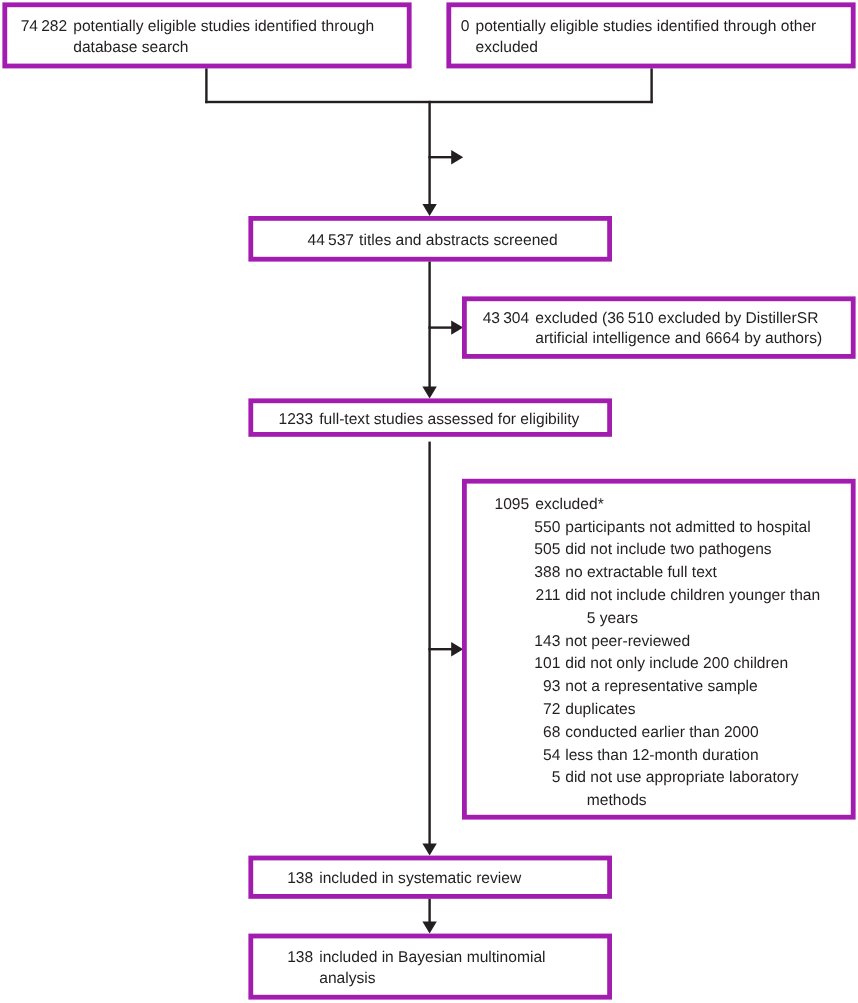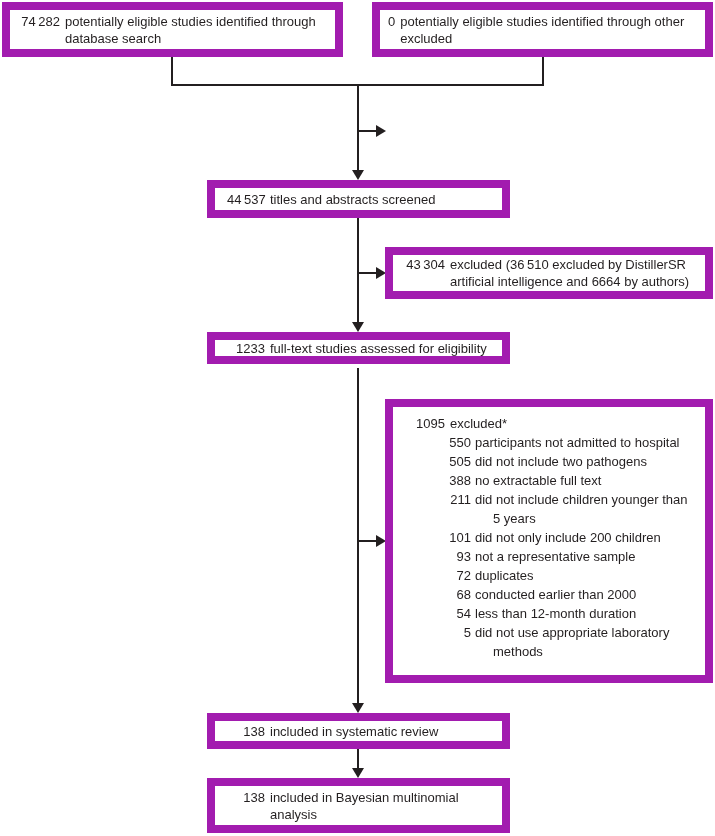--- a/index.html
+++ b/index.html
@@ -9,38 +9,38 @@
     position: relative;
     width: 715px;
     height: 836px;
     background: #ffffff;
     color: #231f20;
     font-size: 13px;
     line-height: 17px;
   }
   .box {
     position: absolute;
-    border: 8px solid #a21caf;
+    border: 4px solid #a21caf;
     background: #ffffff;
     display: flex;
     flex-direction: column;
     justify-content: center;
     padding: 5px 8px;
   }
   .entry { display: flex; align-items: flex-start; }
   .num { flex: none; text-align: right; white-space: nowrap; margin-right: 5px; }
   .lbl { flex: 1 1 auto; min-width: 0; }
   .numw42 { width: 42px; }
   .numw38 { width: 38px; }
 
   
   .box-identified-db    { left: 2px;   top: 2px;   width: 341px; height: 55px; padding-left: 8px; }
   .box-identified-other { left: 372px; top: 2px;   width: 341px; height: 55px; padding-left: 8px; }
   .box-duplicates       { left: 385px; top: 112px; width: 328px; height: 40px; padding-left: 10px; }
-  .box-titles           { left: 207px; top: 180px; width: 303px; height: 38px; padding-left: 12px; }
+  .box-titles           { left: 207px; top: 180px; width: 303px; height: 38px; padding-left: 12px; align-items: center; }
   .box-abstract-excl    { left: 385px; top: 247px; width: 328px; height: 52px; padding-left: 10px; }
   .box-fulltext         { left: 207px; top: 332px; width: 303px; height: 32px; padding-left: 12px; }
   .box-fulltext-excl    { left: 385px; top: 399px; width: 328px; height: 284px;
                           padding: 7px 12px 6px 10px; line-height: 19px; justify-content: flex-start; }
   .box-incl-review      { left: 207px; top: 713px; width: 303px; height: 36px; padding-left: 12px; }
   .box-incl-analysis    { left: 207px; top: 778px; width: 303px; height: 55px; padding-left: 12px; }
   .box-incl-analysis .lbl { max-width: 220px; }
 
   .reason { display: flex; align-items: flex-start; margin-left: 20px; }
   .reason .num { width: 48px; margin-right: 4px; }
@@ -139,20 +139,24 @@
     </div>
     <div class="reason">
       <span class="num">388</span>
       <span class="lbl">no extractable full text</span>
     </div>
     <div class="reason">
       <span class="num">211</span>
       <span class="lbl">did not include children younger than 5&nbsp;years</span>
     </div>
     <div class="reason">
+      <span class="num">143</span>
+      <span class="lbl">not peer-reviewed</span>
+    </div>
+    <div class="reason">
       <span class="num">101</span>
       <span class="lbl">did not only include 200 children</span>
     </div>
     <div class="reason">
       <span class="num">93</span>
       <span class="lbl">not a representative sample</span>
     </div>
     <div class="reason">
       <span class="num">72</span>
       <span class="lbl">duplicates</span>

